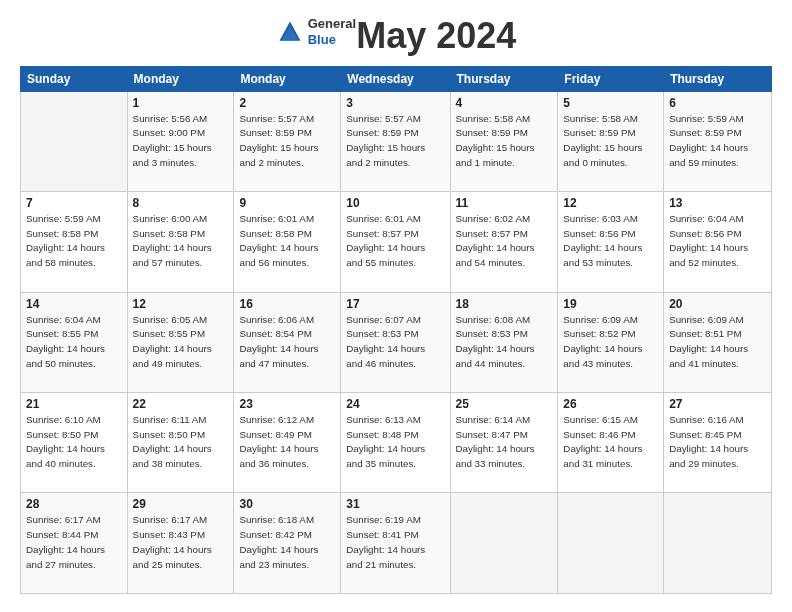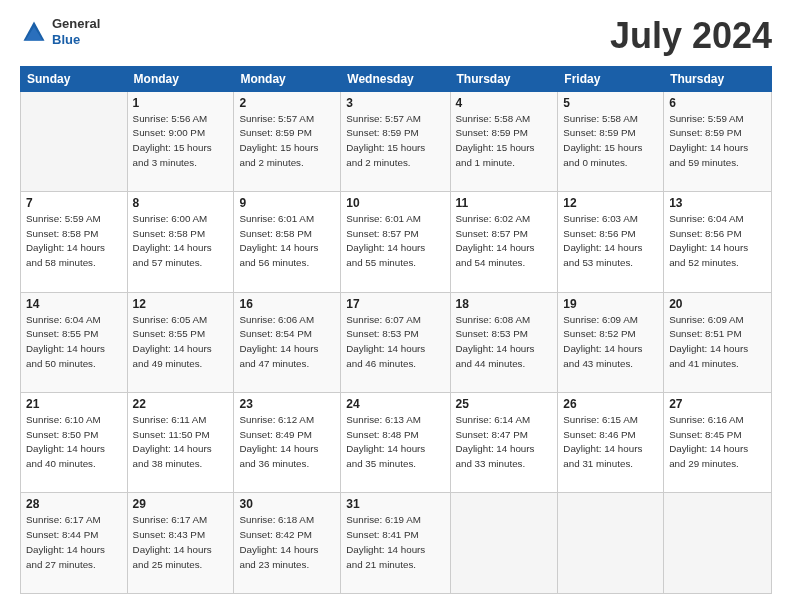--- a/index.html
+++ b/index.html
@@ -9,20 +9,21 @@
       width: 792px;
       height: 612px;
       overflow: hidden;
     }
     .page {
       width: 792px;
       height: 604px;
       padding: 16px 20px 10px 20px;
       display: flex;
       flex-direction: column;
+      align-items: center;
     }
     .header {
       display: flex;
       justify-content: space-between;
       align-items: flex-start;
       margin-bottom: 10px;
     }
     .logo {
       display: flex;
       align-items: center;
@@ -102,21 +103,21 @@
       <svg class="logo-icon" viewBox="0 0 32 32" xmlns="http://www.w3.org/2000/svg">
         <polygon points="16,4 28,26 4,26" fill="#1a5fa8"></polygon>
         <polygon points="16,10 26,26 6,26" fill="#3a7fd0" opacity="0.5"></polygon>
       </svg>
       <div class="logo-text">
         <div class="logo-general">General</div>
         <div class="logo-blue">Blue</div>
       </div>
     </div>
     <div class="title-block">
-      <div class="main-title">July 2024</div>
+      <div class="main-title">May 2024</div>
     </div>
   </div>
 
   <table class="calendar">
     <thead>
       <tr>
       <th>Sunday</th>
           <th>Monday</th>
           <th>Monday</th>
           <th>Wednesday</th>
@@ -277,21 +278,21 @@
           <td>
             <div class="day-num">21</div>
             <div class="day-info" style="white-space: pre-line;">Sunrise: 6:10 AM
 Sunset: 8:50 PM
 Daylight: 14 hours
 and 40 minutes.</div>
           </td>
           <td>
             <div class="day-num">22</div>
             <div class="day-info" style="white-space: pre-line;">Sunrise: 6:11 AM
-Sunset: 11:50 PM
+Sunset: 8:50 PM
 Daylight: 14 hours
 and 38 minutes.</div>
           </td>
           <td>
             <div class="day-num">23</div>
             <div class="day-info" style="white-space: pre-line;">Sunrise: 6:12 AM
 Sunset: 8:49 PM
 Daylight: 14 hours
 and 36 minutes.</div>
           </td>

